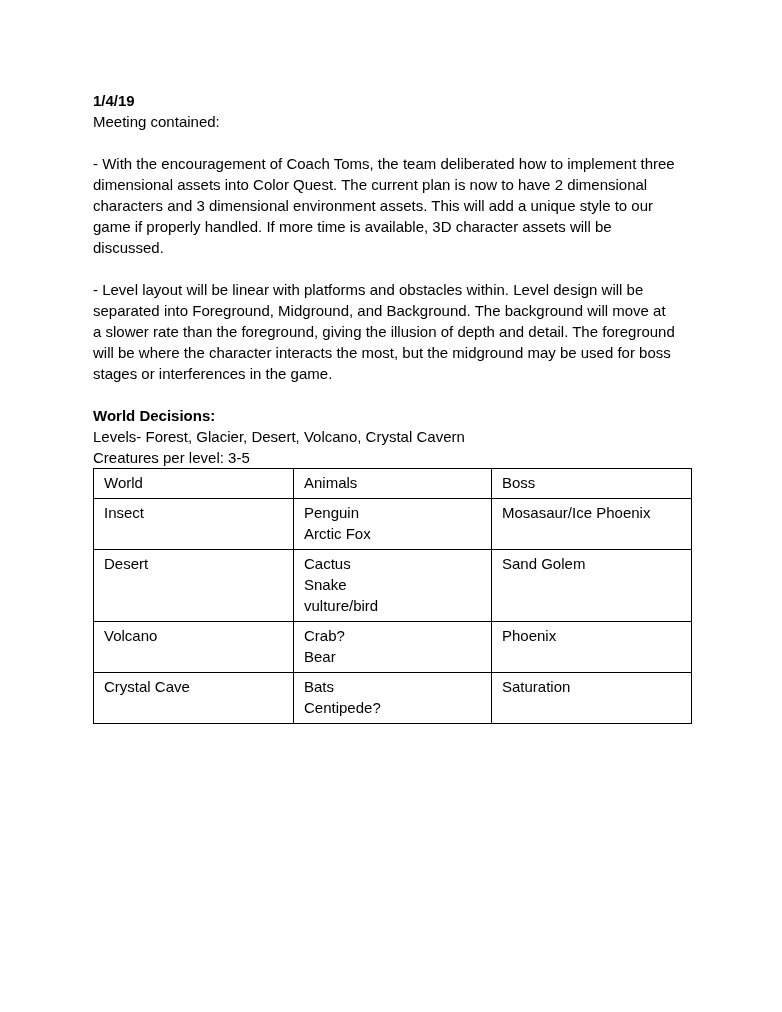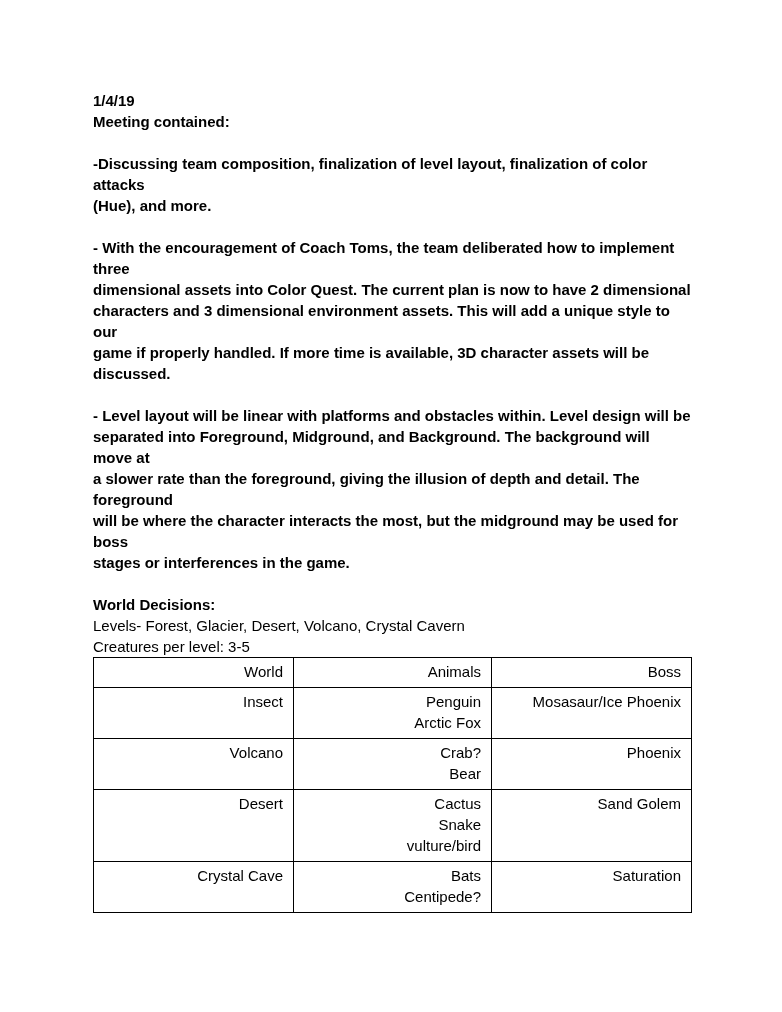--- a/index.html
+++ b/index.html
@@ -30,53 +30,51 @@
     left: 93px;
     width: 598px;
   }
   .content p {
     margin: 0;
     font-size: 15px;
     line-height: 21px;
     white-space: pre-line;
   }
   .bold { font-weight: bold; }
-  .mb { margin-bottom: 21px !important; font-weight: bold; }
+  .mb { margin-bottom: 21px !important; }
   table.world-table {
     border-collapse: collapse;
     table-layout: fixed;
     width: 598px;
     margin-top: 0;
   }
   table.world-table col.c1 { width: 200px; }
   table.world-table col.c2 { width: 198px; }
   table.world-table col.c3 { width: 200px; }
   table.world-table th,
   table.world-table td {
     border: 1.5px solid #000000;
     font-size: 15px;
     line-height: 21px;
     font-weight: normal;
-    text-align: right;
+    text-align: left;
     vertical-align: top;
     padding: 3px 10px 5px 10px;
     white-space: pre-line;
   }
 </style>
 </head>
 <body>
 
 <div class="page">
   <div class="content">
 
     <p class="bold">1/4/19</p>
     <p class="mb">Meeting contained:</p>
 
-    <p class="mb">-Discussing team composition, finalization of level layout, finalization of color attacks
-(Hue), and more.</p>
 
 
     <p class="mb">- With the encouragement of Coach Toms, the team deliberated how to implement three
 dimensional assets into Color Quest. The current plan is now to have 2 dimensional
 characters and 3 dimensional environment assets. This will add a unique style to our
 game if properly handled. If more time is available, 3D character assets will be
 discussed.</p>
 
     <p class="mb">- Level layout will be linear with platforms and obstacles within. Level design will be
 separated into Foreground, Midground, and Background. The background will move at
@@ -102,31 +100,31 @@
         </tr>
       </thead>
       <tbody>
         <tr>
           <td>Insect</td>
           <td>Penguin
 Arctic Fox</td>
           <td>Mosasaur/Ice Phoenix</td>
         </tr>
         <tr>
-          <td>Volcano</td>
-          <td>Crab?
-Bear</td>
-          <td>Phoenix</td>
-        </tr>
-        <tr>
           <td>Desert</td>
           <td>Cactus
 Snake
 vulture/bird</td>
           <td>Sand Golem</td>
+        </tr>
+        <tr>
+          <td>Volcano</td>
+          <td>Crab?
+Bear</td>
+          <td>Phoenix</td>
         </tr>
         <tr>
           <td>Crystal Cave</td>
           <td>Bats
 Centipede?</td>
           <td>Saturation</td>
         </tr>
       </tbody>
     </table>
 

